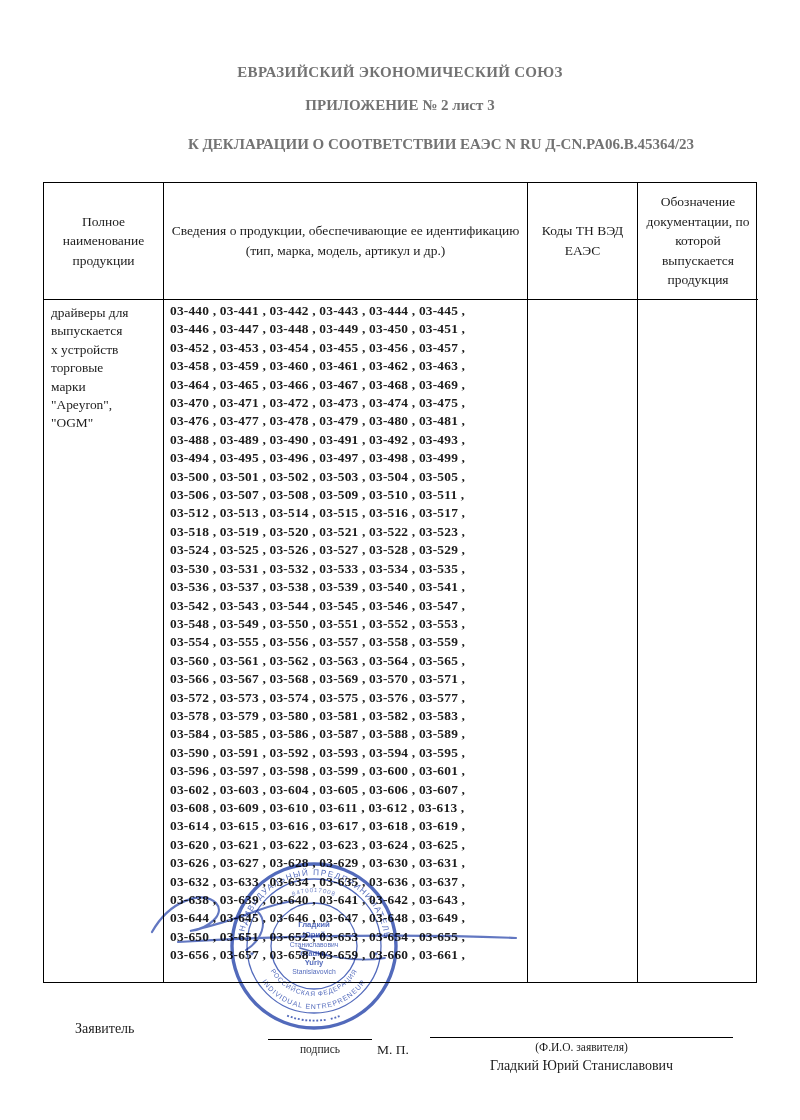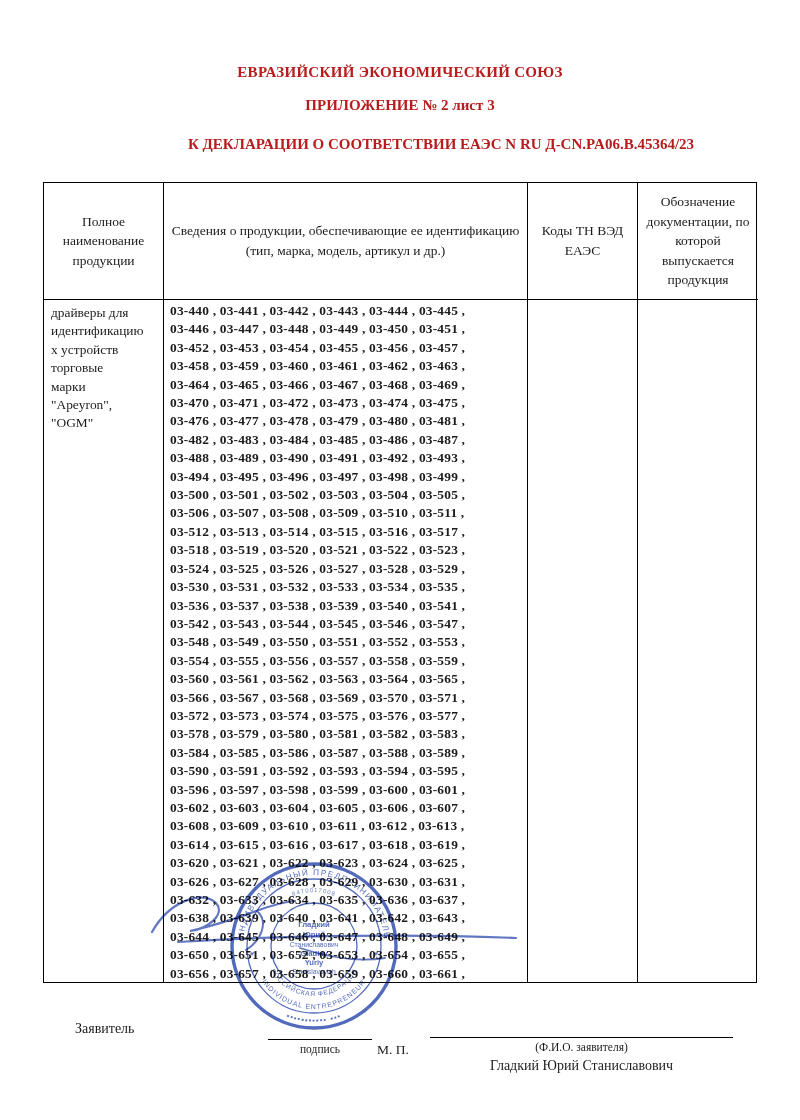--- a/index.html
+++ b/index.html
@@ -1,21 +1,21 @@
 <!DOCTYPE html>
 <html><head>
 <meta charset="utf-8">
 <style>
   html,body{margin:0;padding:0;}
   body{
     width:800px;height:1120px;position:relative;background:#ffffff;
     font-family:"Liberation Serif","DejaVu Serif",serif;color:#1c1c1c;
     overflow:hidden;
   }
-  .heading{position:absolute;left:0;width:800px;text-align:center;font-weight:bold;color:#b91c1c;}
+  .heading{position:absolute;left:0;width:800px;text-align:center;font-weight:bold;color:#737373;}
   #h1{top:64px;font-size:15px;letter-spacing:.3px;}
   #h2{top:97px;font-size:15px;}
   #h3{top:136px;font-size:15px;padding-left:41px;}
 
   
   .doc-table{
     position:absolute;left:43px;top:182px;width:714px;height:801px;
     border:1.8px solid #000;box-sizing:border-box;
     display:grid;grid-template-columns:120px 364px 110px 120px;grid-template-rows:117px 1fr;
   }
@@ -51,36 +51,35 @@
 <div class="heading" id="h3">К ДЕКЛАРАЦИИ О СООТВЕТСТВИИ ЕАЭС N RU Д-CN.PA06.B.45364/23</div>
 
 <div class="doc-table">
   <div class="cell hdr">Полное наименование продукции</div>
   <div class="cell hdr">Сведения о продукции, обеспечивающие ее идентификацию (тип, марка, модель, артикул и др.)</div>
   <div class="cell hdr">Коды ТН ВЭД ЕАЭС</div>
   <div class="cell hdr last">Обозначение документации, по которой выпускается продукция</div>
 
   <div class="cell body" id="product-name-cell">
       <div>драйверы для</div>
-      <div>идентификацию</div>
+      <div>выпускается</div>
       <div>х устройств</div>
       <div>торговые</div>
       <div>марки</div>
       <div>"Apeyron",</div>
       <div>"OGM"</div>
     </div>
   <div class="cell body" id="codes-cell">
       <div>03-440 , 03-441 , 03-442 , 03-443 , 03-444 , 03-445 ,</div>
       <div>03-446 , 03-447 , 03-448 , 03-449 , 03-450 , 03-451 ,</div>
       <div>03-452 , 03-453 , 03-454 , 03-455 , 03-456 , 03-457 ,</div>
       <div>03-458 , 03-459 , 03-460 , 03-461 , 03-462 , 03-463 ,</div>
       <div>03-464 , 03-465 , 03-466 , 03-467 , 03-468 , 03-469 ,</div>
       <div>03-470 , 03-471 , 03-472 , 03-473 , 03-474 , 03-475 ,</div>
       <div>03-476 , 03-477 , 03-478 , 03-479 , 03-480 , 03-481 ,</div>
-      <div>03-482 , 03-483 , 03-484 , 03-485 , 03-486 , 03-487 ,</div>
       <div>03-488 , 03-489 , 03-490 , 03-491 , 03-492 , 03-493 ,</div>
       <div>03-494 , 03-495 , 03-496 , 03-497 , 03-498 , 03-499 ,</div>
       <div>03-500 , 03-501 , 03-502 , 03-503 , 03-504 , 03-505 ,</div>
       <div>03-506 , 03-507 , 03-508 , 03-509 , 03-510 , 03-511 ,</div>
       <div>03-512 , 03-513 , 03-514 , 03-515 , 03-516 , 03-517 ,</div>
       <div>03-518 , 03-519 , 03-520 , 03-521 , 03-522 , 03-523 ,</div>
       <div>03-524 , 03-525 , 03-526 , 03-527 , 03-528 , 03-529 ,</div>
       <div>03-530 , 03-531 , 03-532 , 03-533 , 03-534 , 03-535 ,</div>
       <div>03-536 , 03-537 , 03-538 , 03-539 , 03-540 , 03-541 ,</div>
       <div>03-542 , 03-543 , 03-544 , 03-545 , 03-546 , 03-547 ,</div>

